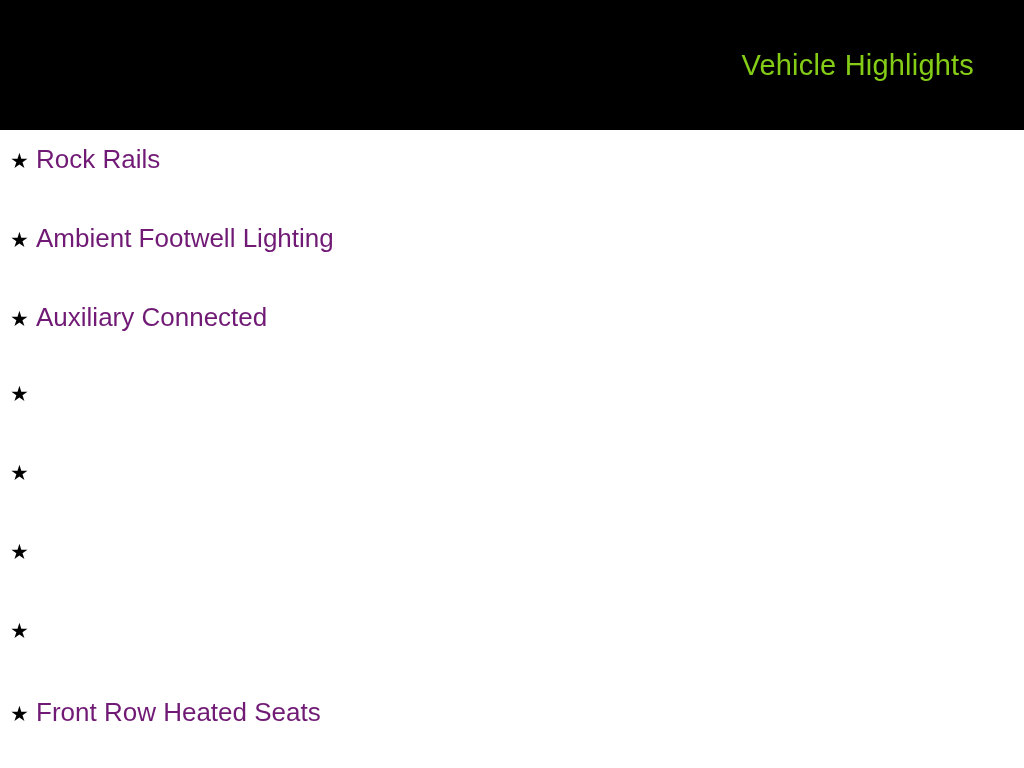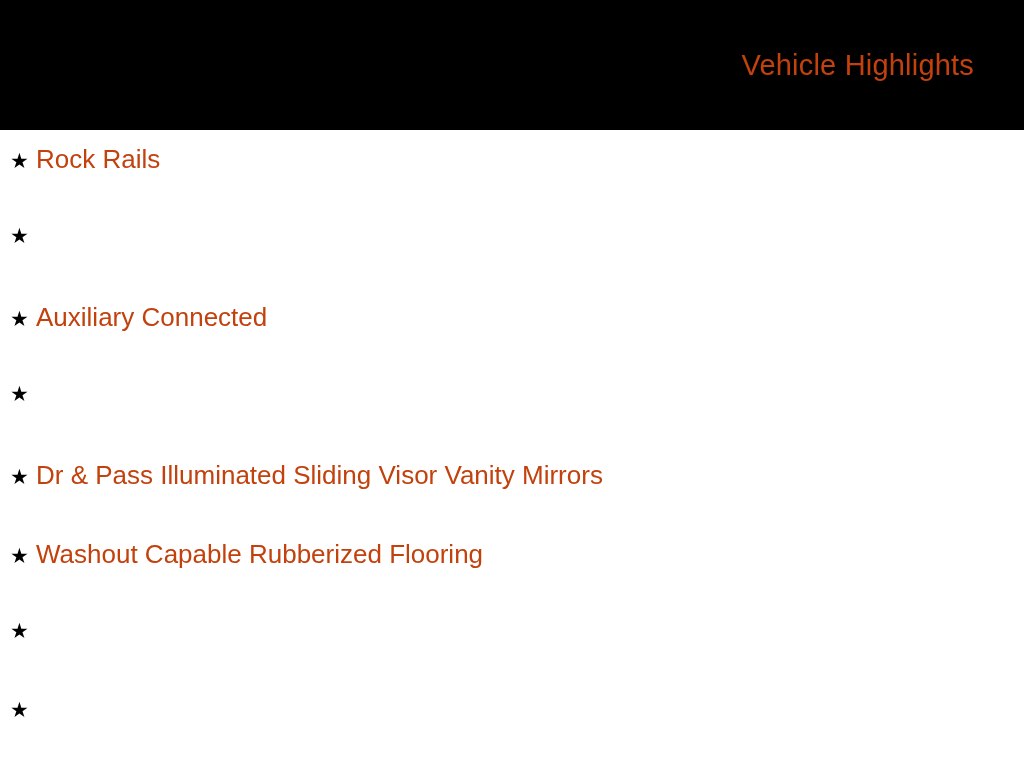--- a/index.html
+++ b/index.html
@@ -24,21 +24,21 @@
     height: 130px;
     background: #000000;
     display: flex;
     align-items: center;
     justify-content: flex-end;
     box-sizing: border-box;
     padding-right: 50px;
   }
 
   .header-title {
-    color: #c2410c;
+    color: #84cc16;
     font-size: 29px;
     font-weight: 400;
     letter-spacing: 0.2px;
     line-height: 1;
   }
 
   .highlights-list {
     list-style: none;
     margin: 0;
     padding: 0;
@@ -56,21 +56,21 @@
   .star-icon {
     width: 26px;
     flex: 0 0 26px;
     color: #000000;
     font-size: 21px;
     line-height: 1;
     text-align: left;
   }
 
   .highlight-label {
-    color: #c2410c;
+    color: #701a75;
     font-size: 26px;
     font-weight: 400;
     line-height: 1;
     white-space: nowrap;
   }
 </style>
 </head>
 <body>
 
 <div class="page">
@@ -81,44 +81,44 @@
 
   <ul class="highlights-list">
 
     <li class="highlight-item">
       <span class="star-icon">★</span>
       <span class="highlight-label">Rock Rails</span>
     </li>
 
     <li class="highlight-item">
       <span class="star-icon">★</span>
+      <span class="highlight-label">Ambient Footwell Lighting</span>
     </li>
 
     <li class="highlight-item">
       <span class="star-icon">★</span>
       <span class="highlight-label">Auxiliary Connected</span>
     </li>
 
     <li class="highlight-item">
       <span class="star-icon">★</span>
     </li>
 
     <li class="highlight-item">
       <span class="star-icon">★</span>
-      <span class="highlight-label">Dr &amp; Pass Illuminated Sliding Visor Vanity Mirrors</span>
-    </li>
-
-    <li class="highlight-item">
-      <span class="star-icon">★</span>
-      <span class="highlight-label">Washout Capable Rubberized Flooring</span>
     </li>
 
     <li class="highlight-item">
       <span class="star-icon">★</span>
     </li>
 
     <li class="highlight-item">
       <span class="star-icon">★</span>
     </li>
 
+    <li class="highlight-item">
+      <span class="star-icon">★</span>
+      <span class="highlight-label">Front Row Heated Seats</span>
+    </li>
+
   </ul>
 
 </div>
 
 </body></html>

